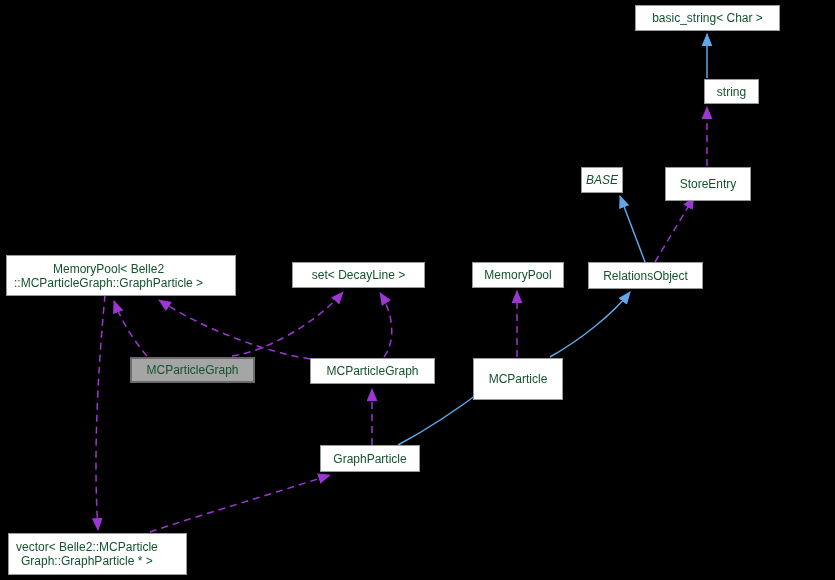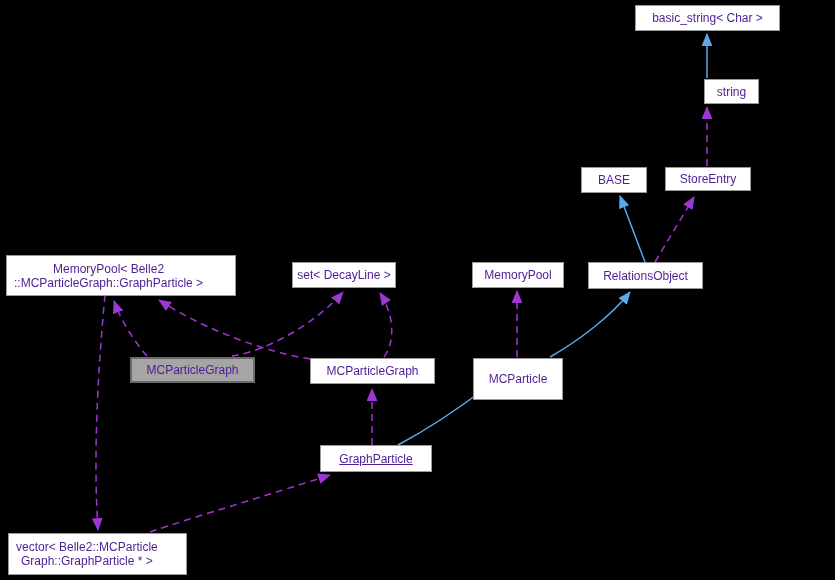--- a/index.html
+++ b/index.html
@@ -14,21 +14,21 @@
   #edge-layer {
     position: absolute;
     left: 0; top: 0;
     width: 835px; height: 580px;
   }
   .node {
     position: absolute;
     box-sizing: border-box;
     background: #ffffff;
     border: 1px solid #9a9a9a;
-    color: #4c1d95;
+    color: #14532d;
     font-size: 12px;
     line-height: 14px;
     display: flex;
     align-items: center;
     justify-content: center;
     text-align: center;
     white-space: pre-line;
     padding: 1px 4px;
     cursor: pointer;
   }
@@ -71,27 +71,27 @@
         <path d="M384,357 C394,344 396,318 380,293" class="edge usage" stroke="#9e36d4" marker-end="url(#arrow-usage)"></path>
         <path d="M147,356 C133,340 121,320 114,301" class="edge usage" stroke="#9e36d4" marker-end="url(#arrow-usage)"></path>
         <path d="M232,356 C268,351 317,322 343,292" class="edge usage" stroke="#9e36d4" marker-end="url(#arrow-usage)"></path>
         <path d="M105,295 C98,370 93,455 98,530" class="edge usage" stroke="#9e36d4" marker-end="url(#arrow-usage)"></path>
         <path d="M150,532 C200,515 272,494 330,475" class="edge usage" stroke="#9e36d4" marker-end="url(#arrow-usage)"></path>
       </g>
   </svg>
   <div id="nodes">
       <div class="node" style="left: 635px; top: 5px; width: 145px; height: 26px;">basic_string&lt; Char &gt;</div>
       <div class="node" style="left: 704px; top: 79px; width: 55px; height: 25px;">string</div>
-      <div class="node" style="left: 581px; top: 167px; width: 66px; height: 26px;">BASE</div>
-      <div class="node" style="left: 665px; top: 167px; width: 86px; height: 24px;">StoreEntry</div>
+      <div class="node" style="left: 581px; top: 167px; width: 42px; height: 26px; font-style: italic;">BASE</div>
+      <div class="node" style="left: 665px; top: 167px; width: 86px; height: 34px;">StoreEntry</div>
       <div class="node left" style="left: 6px; top: 255px; width: 230px; height: 41px;">MemoryPool&lt; Belle2
 ::MCParticleGraph::GraphParticle &gt;</div>
-      <div class="node" style="left: 292px; top: 262px; width: 104px; height: 26px;">set&lt; DecayLine &gt;</div>
+      <div class="node" style="left: 292px; top: 262px; width: 133px; height: 26px;">set&lt; DecayLine &gt;</div>
       <div class="node" style="left: 472px; top: 262px; width: 92px; height: 26px;">MemoryPool</div>
       <div class="node" style="left: 588px; top: 262px; width: 115px; height: 27px;">RelationsObject</div>
       <div class="node current" style="left: 130px; top: 357px; width: 125px; height: 26px;">MCParticleGraph</div>
       <div class="node" style="left: 310px; top: 358px; width: 125px; height: 26px;">MCParticleGraph</div>
       <div class="node" style="left: 473px; top: 358px; width: 90px; height: 42px;">MCParticle</div>
-      <div class="node" style="left: 320px; top: 445px; width: 112px; height: 27px; text-decoration: underline;">GraphParticle</div>
+      <div class="node" style="left: 320px; top: 445px; width: 100px; height: 27px;">GraphParticle</div>
       <div class="node left" style="left: 8px; top: 533px; width: 179px; height: 42px;">vector&lt; Belle2::MCParticle
 Graph::GraphParticle * &gt;</div>
     </div>
 </div>
 
 </body></html>

